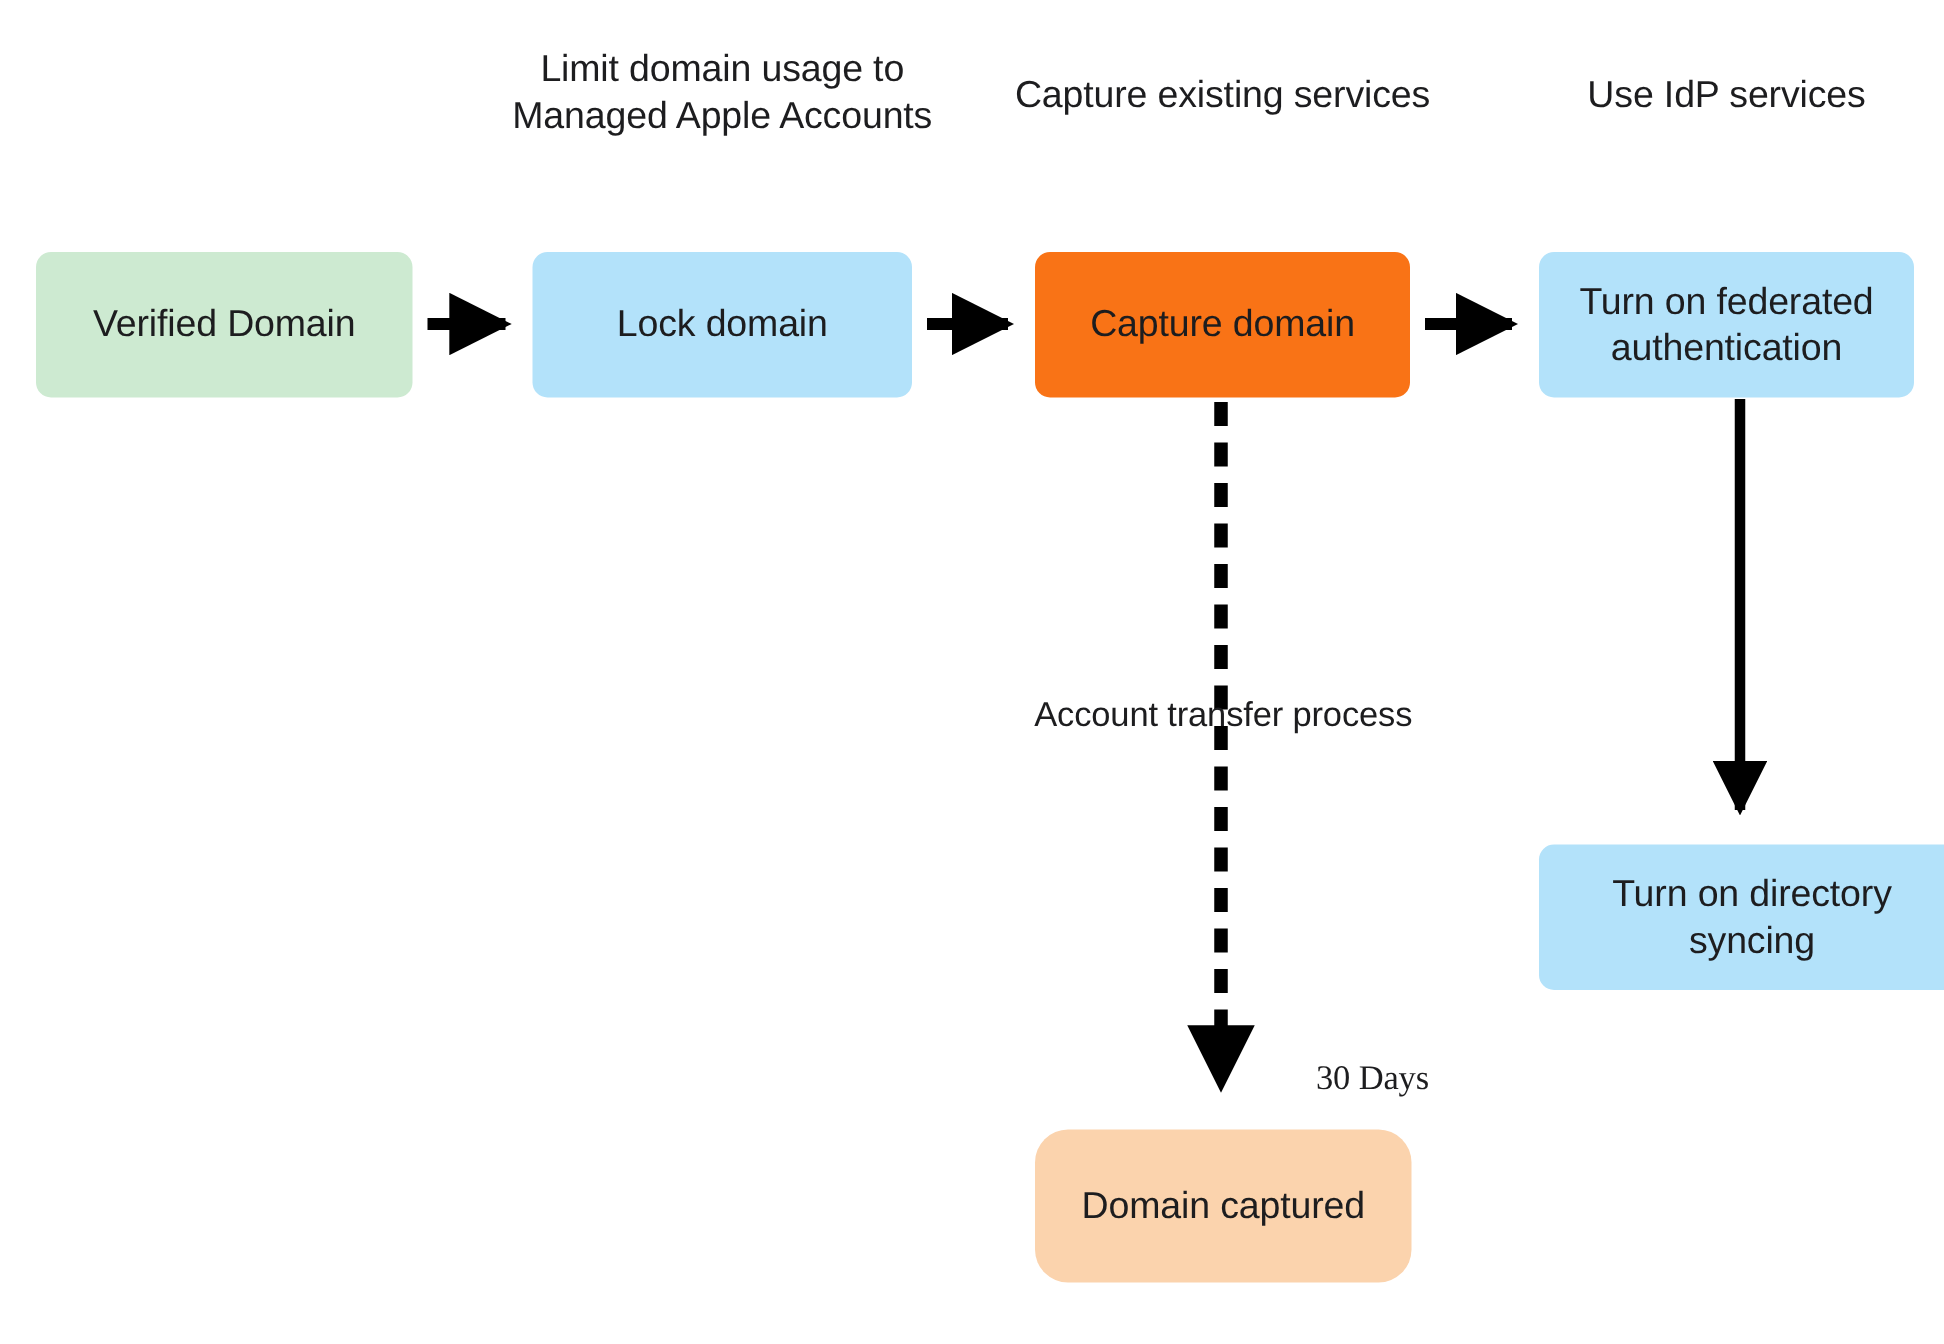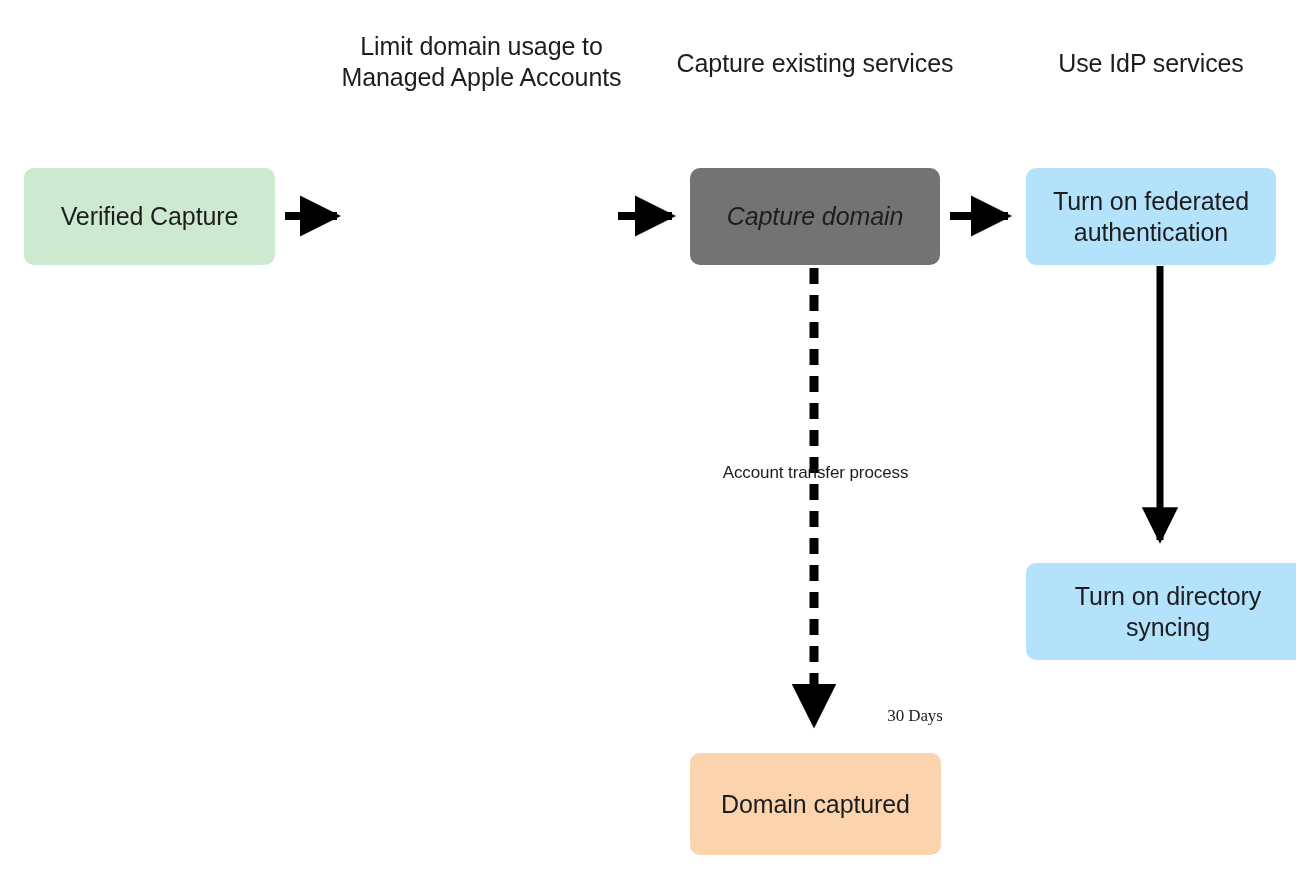--- a/index.html
+++ b/index.html
@@ -45,33 +45,33 @@
     position: absolute;
     text-align: center;
     color: #1d1d1f;
     font-size: 25px;
     line-height: 1.24;
     letter-spacing: -0.1px;
   }
   .edge-label {
     position: absolute;
     color: #1d1d1f;
-    font-size: 17px;
+    font-size: 23px;
     line-height: 1.24;
     letter-spacing: -0.1px;
     text-align: center;
   }
 
   
   #node-verified-domain { left: 24px;   top: 168px; width: 251px; height: 97px; }
   #node-lock-domain     { left: 355px;  top: 168px; width: 253px; height: 97px; }
   #node-capture-domain  { left: 690px;  top: 168px; width: 250px; height: 97px; }
   #node-federated-auth  { left: 1026px; top: 168px; width: 250px; height: 97px; }
   #node-directory-sync  { left: 1026px; top: 563px; width: 284px; height: 97px; }
-  #node-domain-captured { left: 690px;  top: 753px; width: 251px; height: 102px; }
+  #node-domain-captured { left: 690px;  top: 753px; width: 251px; height: 102px; border-radius: 22px; }
 
   
   #caption-lock-domain     { left: 340px;  top: 31px;  width: 283px; }
   #caption-capture-domain  { left: 675px;  top: 48px;  width: 280px; }
   #caption-federated-auth  { left: 1026px; top: 48px;  width: 250px; }
 
   
   #label-account-transfer { left: 674px; top: 462px; width: 283px; }
   #label-30-days          { left: 845px; top: 705px; width: 140px; text-align: center; font-family: Liberation Serif, serif; }
 </style>
@@ -104,24 +104,25 @@
     <line x1="814" y1="268" x2="814" y2="724" stroke="#000000" stroke-width="9" stroke-dasharray="16 11" marker-end="url(#arrow-down-dashed)"></line>
   </svg>
 
   <div class="caption" id="caption-lock-domain">Limit domain usage to Managed Apple Accounts</div>
   <div class="caption" id="caption-capture-domain">Capture existing services</div>
   <div class="caption" id="caption-federated-auth">Use IdP services</div>
 
   <div class="edge-label" id="label-account-transfer">Account transfer process</div>
   <div class="edge-label" id="label-30-days">30 Days</div>
 
-  <div class="node" id="node-verified-domain" style="background: rgb(205, 234, 209);">Verified Capture</div>
+  <div class="node" id="node-verified-domain" style="background: rgb(205, 234, 209);">Verified Domain</div>
 
+  <div class="node" id="node-lock-domain" style="background: rgb(179, 226, 250);">Lock domain</div>
 
-  <div class="node" id="node-capture-domain" style="background: #737373; font-style: italic;">Capture domain</div>
+  <div class="node" id="node-capture-domain" style="background: #f97316;">Capture domain</div>
 
   <div class="node" id="node-federated-auth" style="background: rgb(179, 226, 250);">Turn on federated authentication</div>
 
   <div class="node" id="node-directory-sync" style="background: rgb(179, 226, 250);">Turn on directory syncing</div>
 
   <div class="node" id="node-domain-captured" style="background: rgb(251, 211, 173);">Domain captured</div>
 
 </div>
 
 </body></html>

